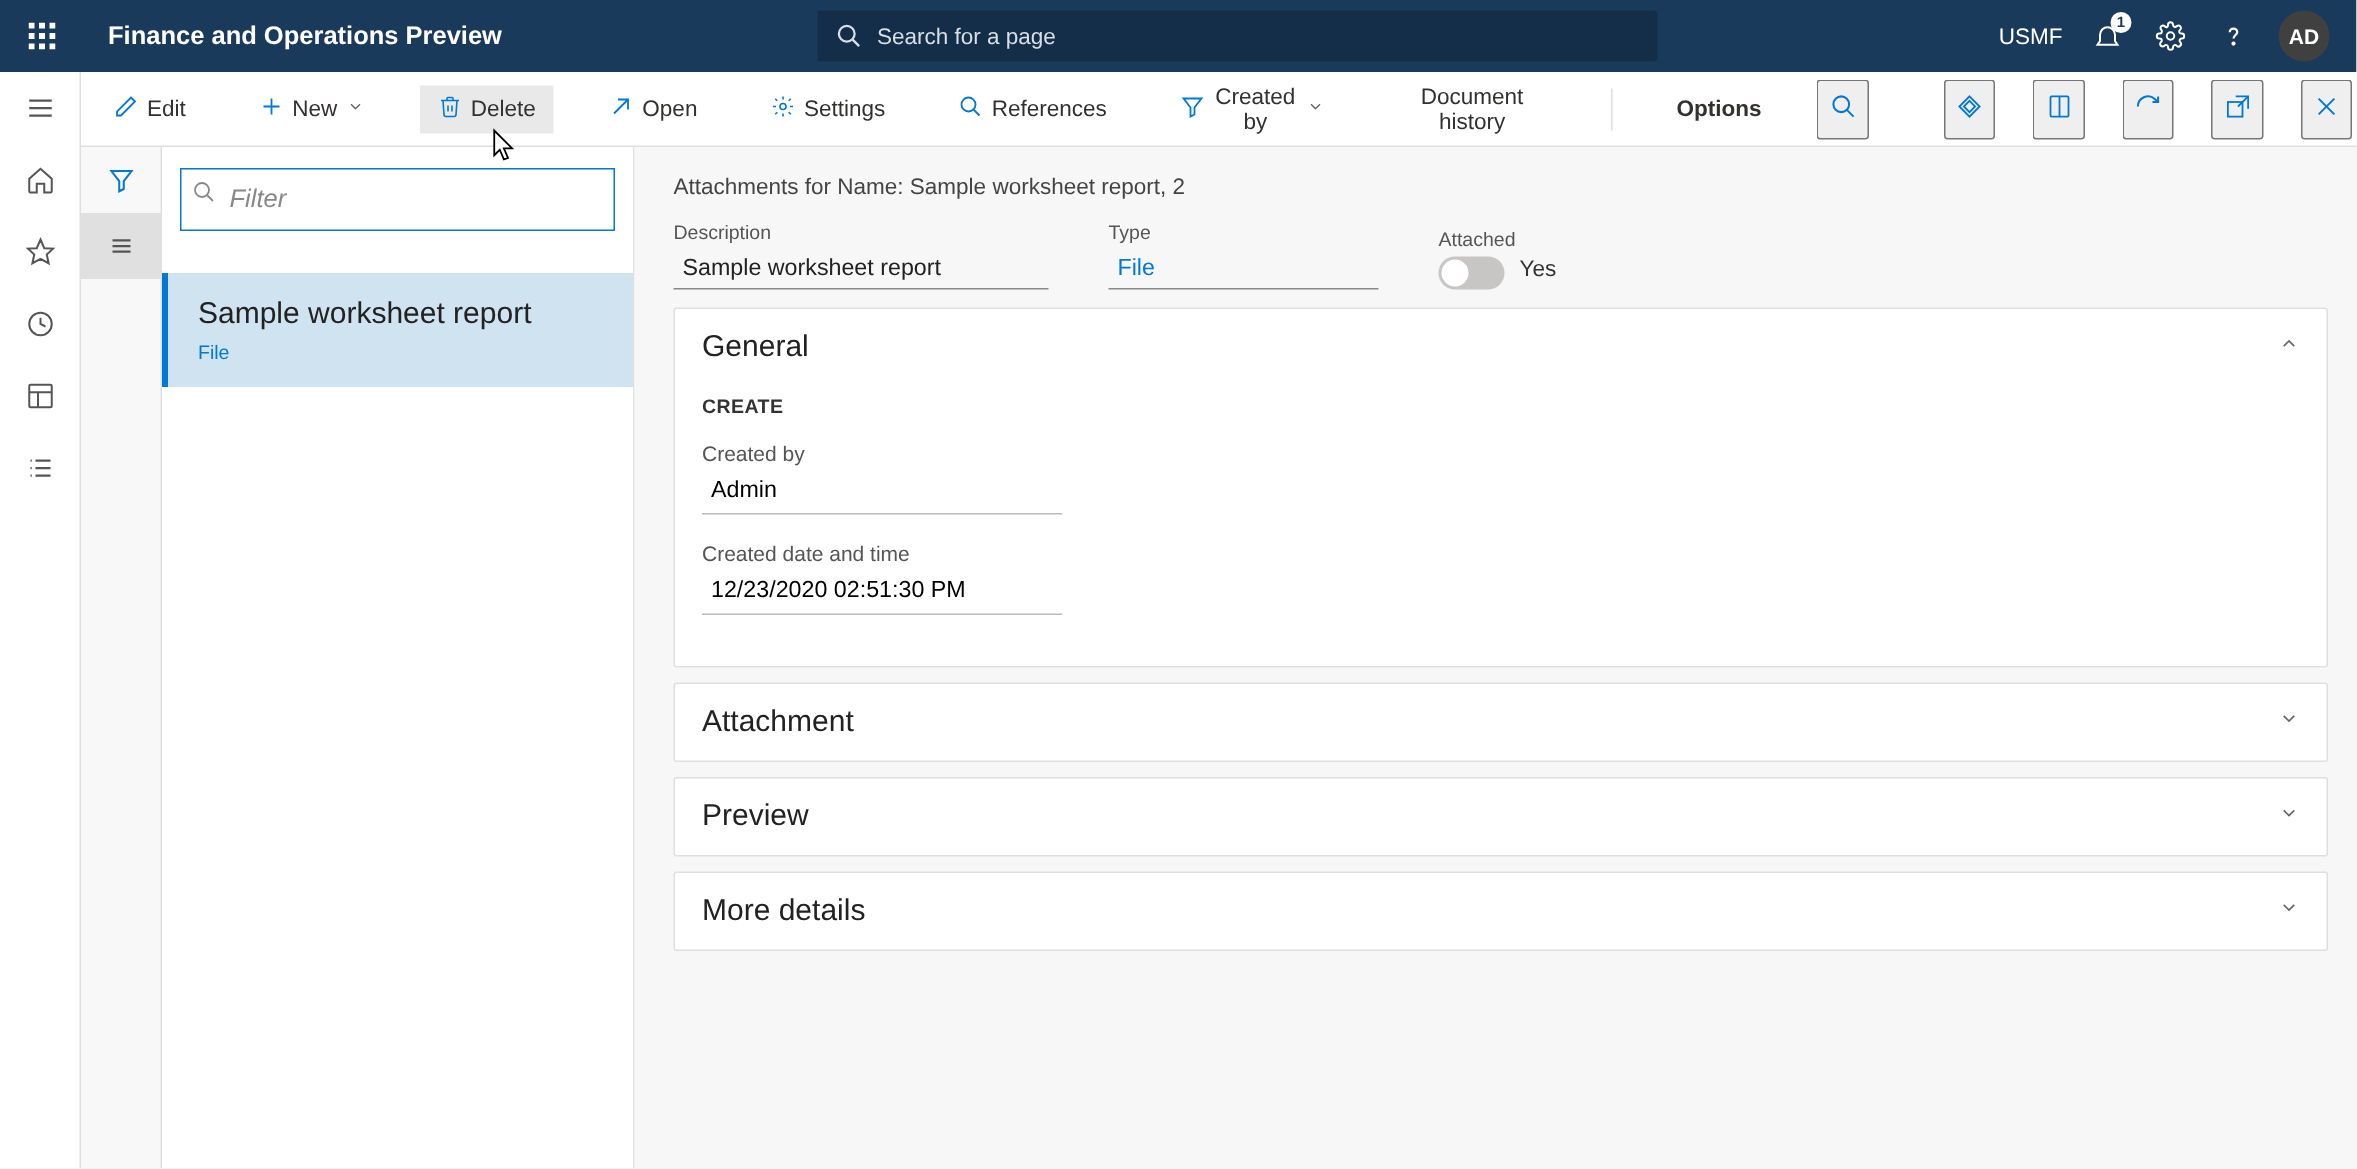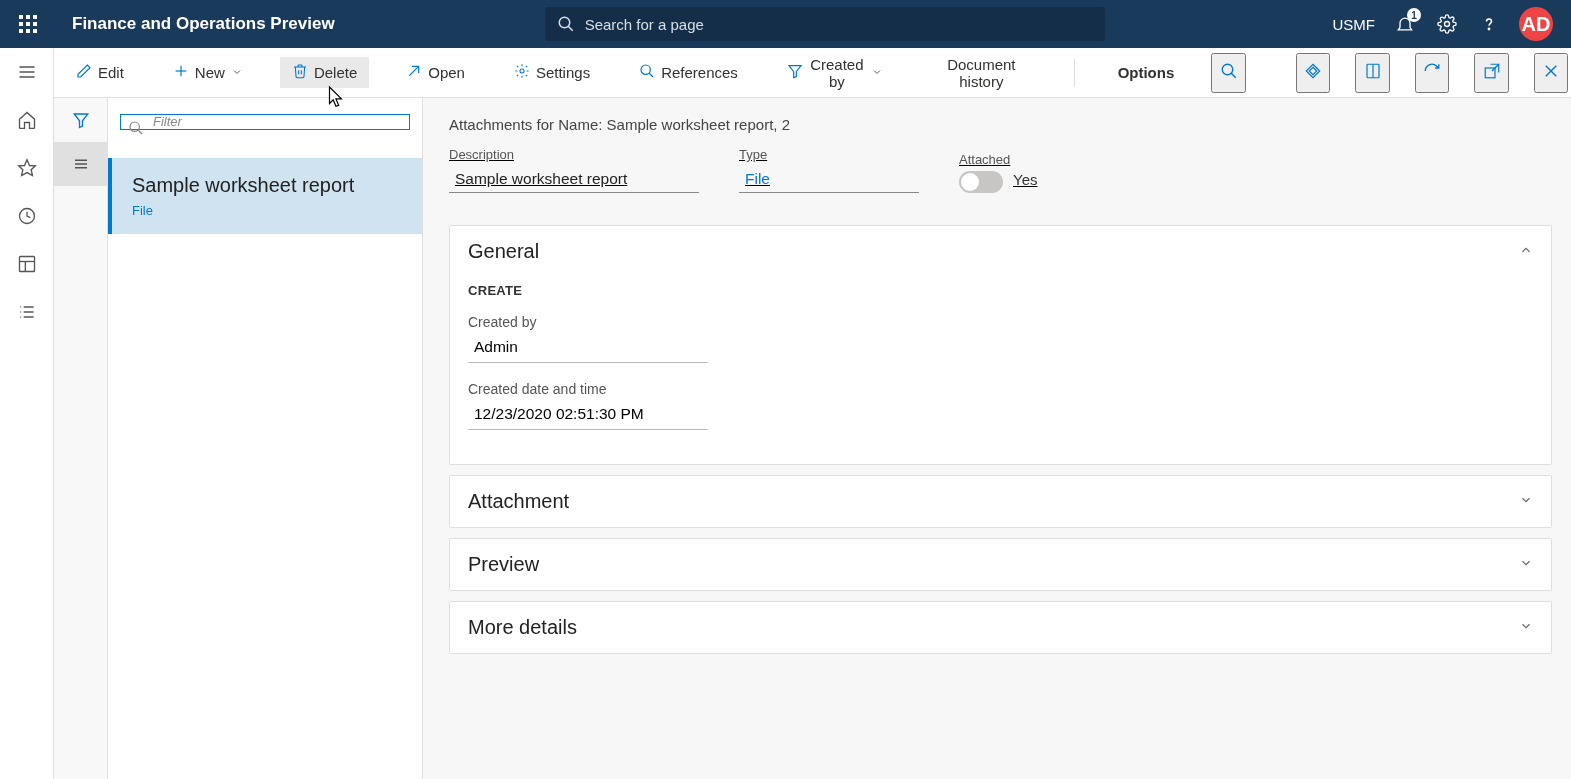--- a/index.html
+++ b/index.html
@@ -40,23 +40,23 @@
 .company-label { font-size: 15px; }
 .header-icon { width: 24px; height: 24px; display: flex; align-items: center; justify-content: center; position: relative; }
 .notif-badge {
   position: absolute; top: -4px; right: -4px;
   background: #fff; color: #1a3a5c; font-size: 10px; font-weight: bold;
   width: 14px; height: 14px; border-radius: 50%;
   display: flex; align-items: center; justify-content: center;
 }
 .avatar {
   width: 34px; height: 34px; border-radius: 50%;
-  background: #ef4444; color: #fff;
+  background: #404040; color: #fff;
   display: flex; align-items: center; justify-content: center;
-  font-size: 20px; font-weight: 600;
+  font-size: 14px; font-weight: 600;
 }
 
 
 .body-row { display: flex; height: calc(779px - 48px); }
 
 
 .nav-rail {
   width: 54px; background: #fff; border-right: 1px solid #e1dfdd;
   display: flex; flex-direction: column; align-items: center;
 }
@@ -82,38 +82,38 @@
 
 .page-row { flex: 1; display: flex; overflow: hidden; }
 
 .filter-strip { width: 54px; background: #f8f8f8; border-right: 1px solid #e1dfdd; display: flex; flex-direction: column; align-items: center; }
 .filter-strip-item { width: 54px; height: 44px; display: flex; align-items: center; justify-content: center; color: #0078d4; }
 .filter-strip-item.active { background: #e0e0e0; color: #555; }
 
 .list-pane { width: 315px; background: #fff; border-right: 1px solid #e1dfdd; padding: 14px 12px 0 12px; }
 .filter-input-wrap { position: relative; }
 .filter-input {
-  width: 100%; height: 16px; border: 1.5px solid #0078d4; padding-left: 32px;
-  font-size: 13px; outline: none;
+  width: 100%; height: 42px; border: 1.5px solid #0078d4; padding-left: 32px;
+  font-size: 17px; outline: none;
 }
 .filter-input::placeholder { color: #888; font-style: italic; }
 .filter-input-icon { position: absolute; left: 8px; top: 8px; color: #888; }
 
 .list-item {
   margin-top: 28px; margin-left: -12px; margin-right: -12px;
   padding: 16px 20px;
   background: #d0e3f1; border-left: 4px solid #0078d4;
 }
 .list-item-title { font-size: 20px; color: #222; }
 .list-item-sub { font-size: 13px; color: #0078d4; margin-top: 6px; }
 
 .detail-pane { flex: 1; overflow-y: auto; padding: 18px 26px; background: #f7f7f7; }
 .detail-header-title { font-size: 15px; color: #444; margin-bottom: 14px; }
 
-.header-fields { display: flex; gap: 40px; align-items: flex-end; margin-bottom: 32px; text-decoration: underline; }
+.header-fields { display: flex; gap: 40px; align-items: flex-end; margin-bottom: 12px; }
 .field { display: flex; flex-direction: column; }
 .field-label { font-size: 13px; color: #555; margin-bottom: 4px; }
 .field-value {
   font-size: 15.5px; color: #222; padding: 4px 6px;
   border-bottom: 1px solid #888; min-width: 180px;
 }
 .field-value.link { color: #0078d4; }
 .toggle-row { display: flex; align-items: flex-start; gap: 10px; }
 .toggle {
   width: 44px; height: 22px; border-radius: 11px; background: #c8c6c4;

